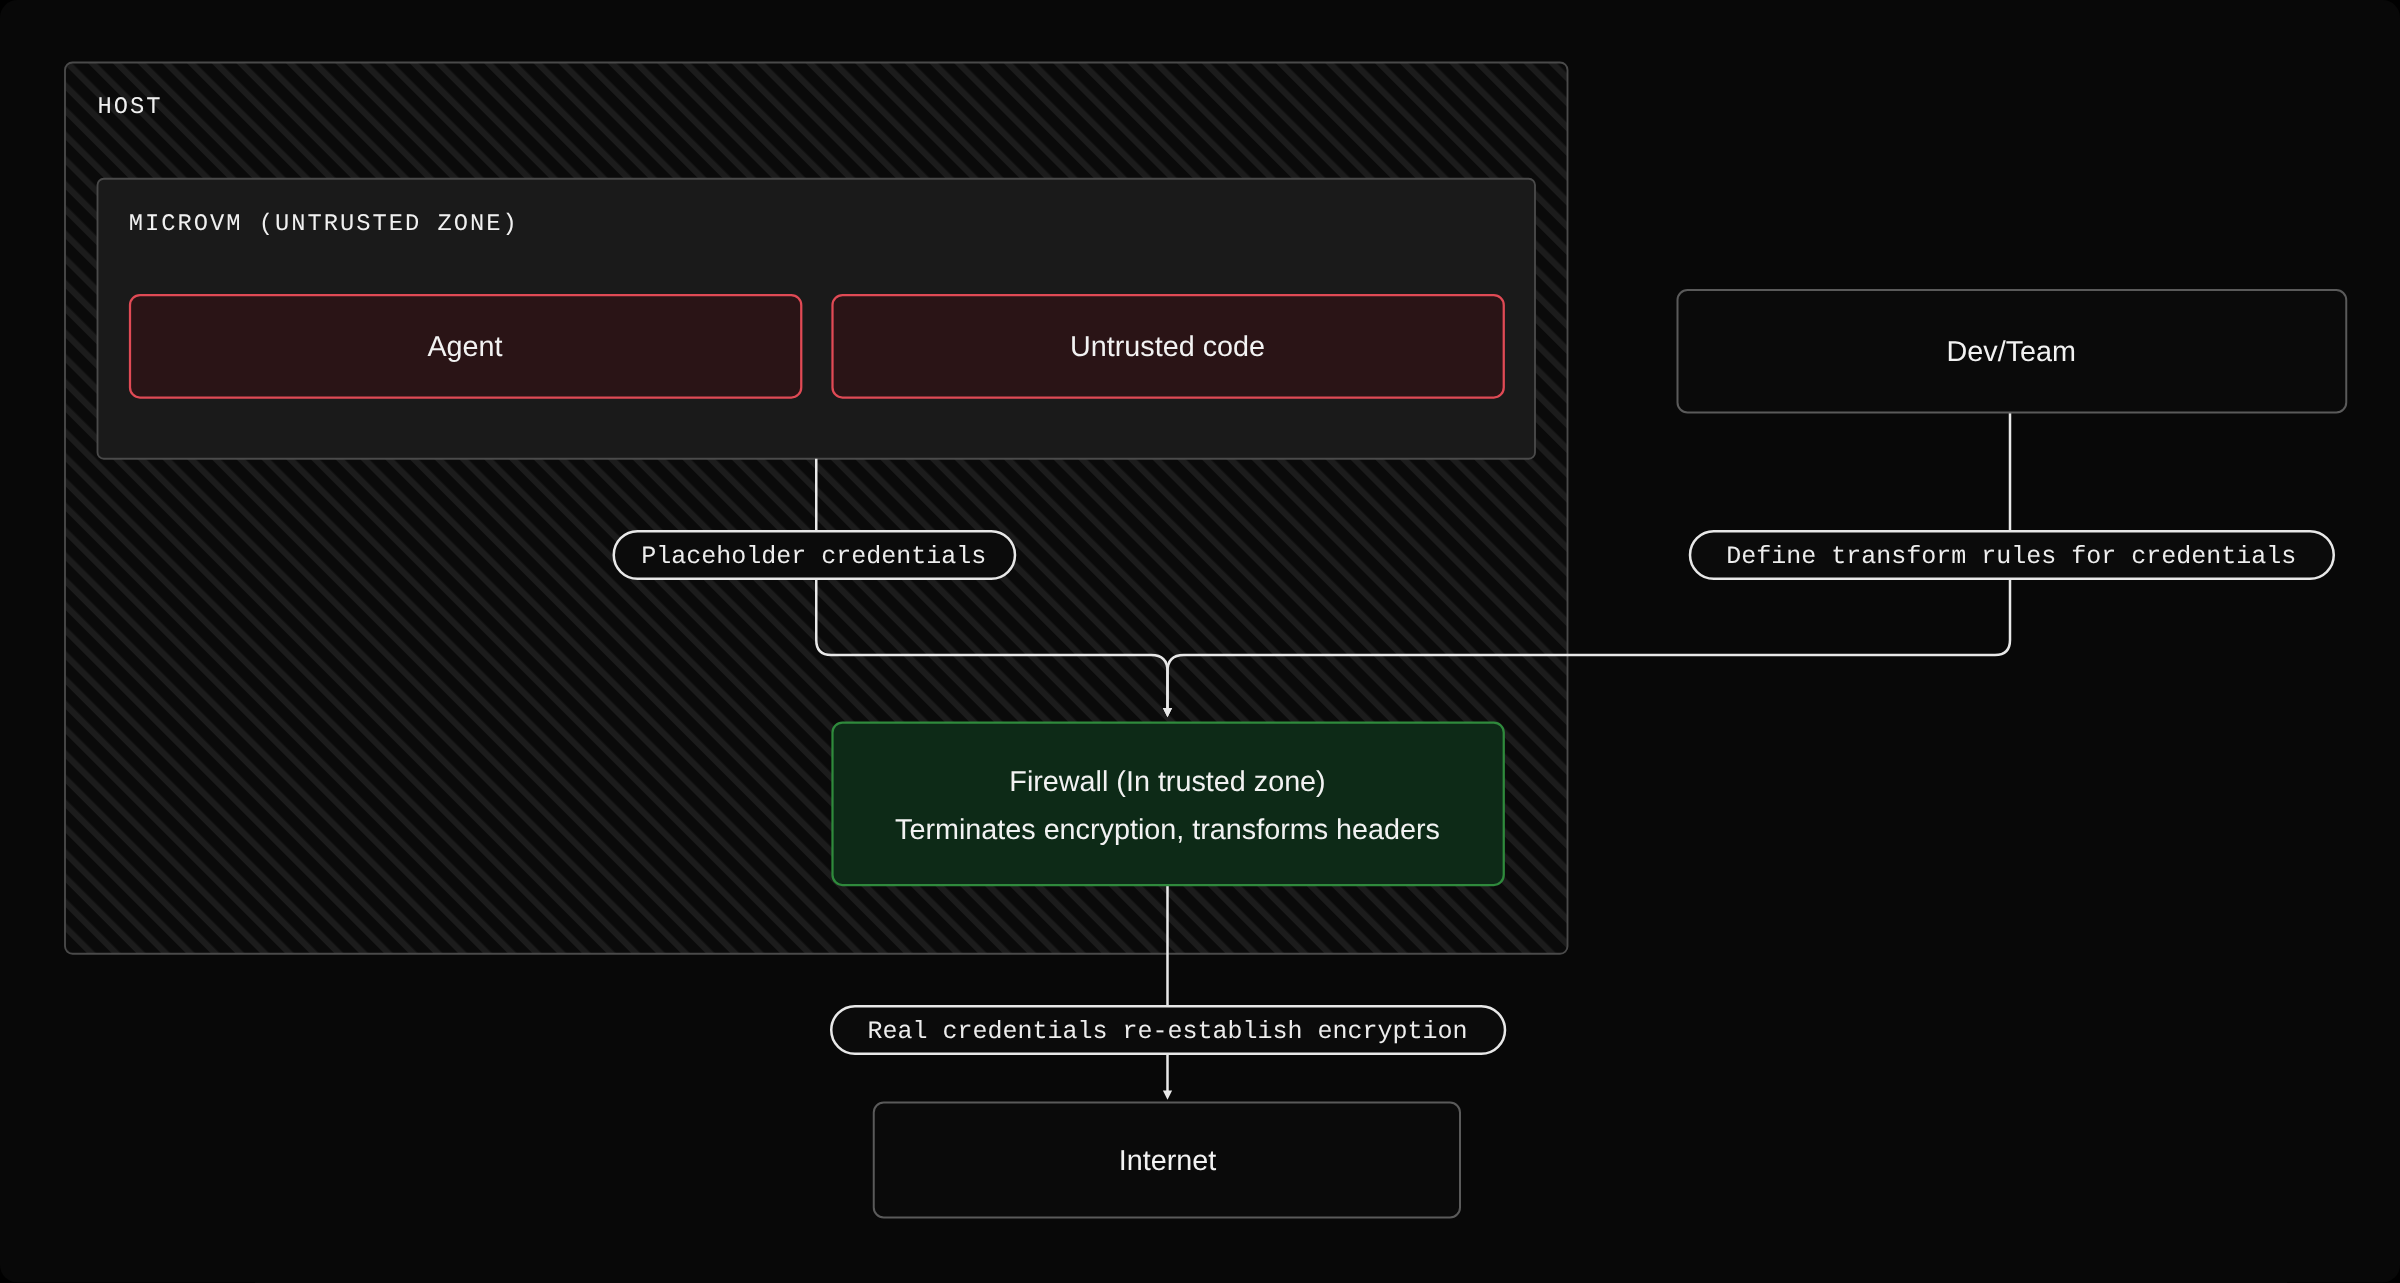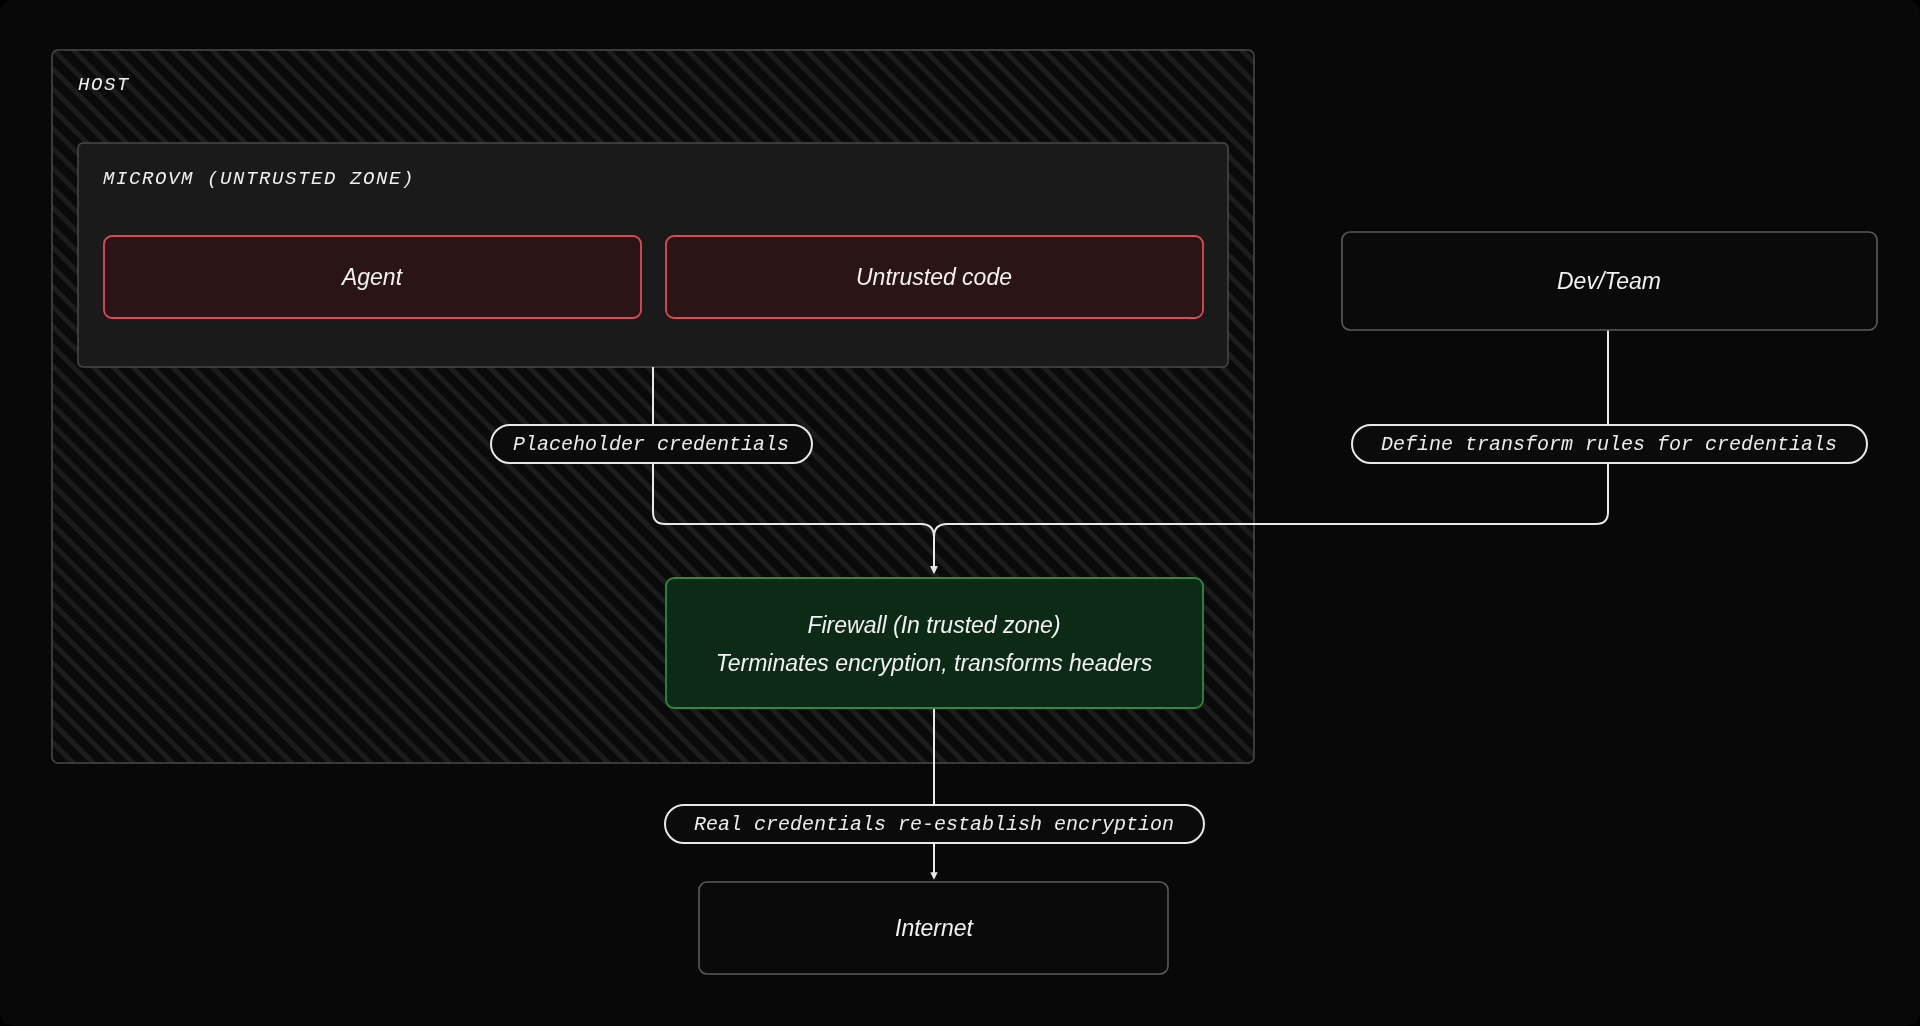--- a/index.html
+++ b/index.html
@@ -10,21 +10,20 @@
     height: 1026px;
     overflow: hidden;
     font-family: "Liberation Sans", sans-serif;
   }
   #canvas {
     position: relative;
     width: 1920px;
     height: 1026px;
     background: #080808;
     border-radius: 14px;
-    font-style: italic;
   }
   svg.diagram {
     position: absolute;
     inset: 0;
     width: 1920px;
     height: 1026px;
     display: block;
   }
   .node-label {
     font-family: "Liberation Sans", sans-serif;

